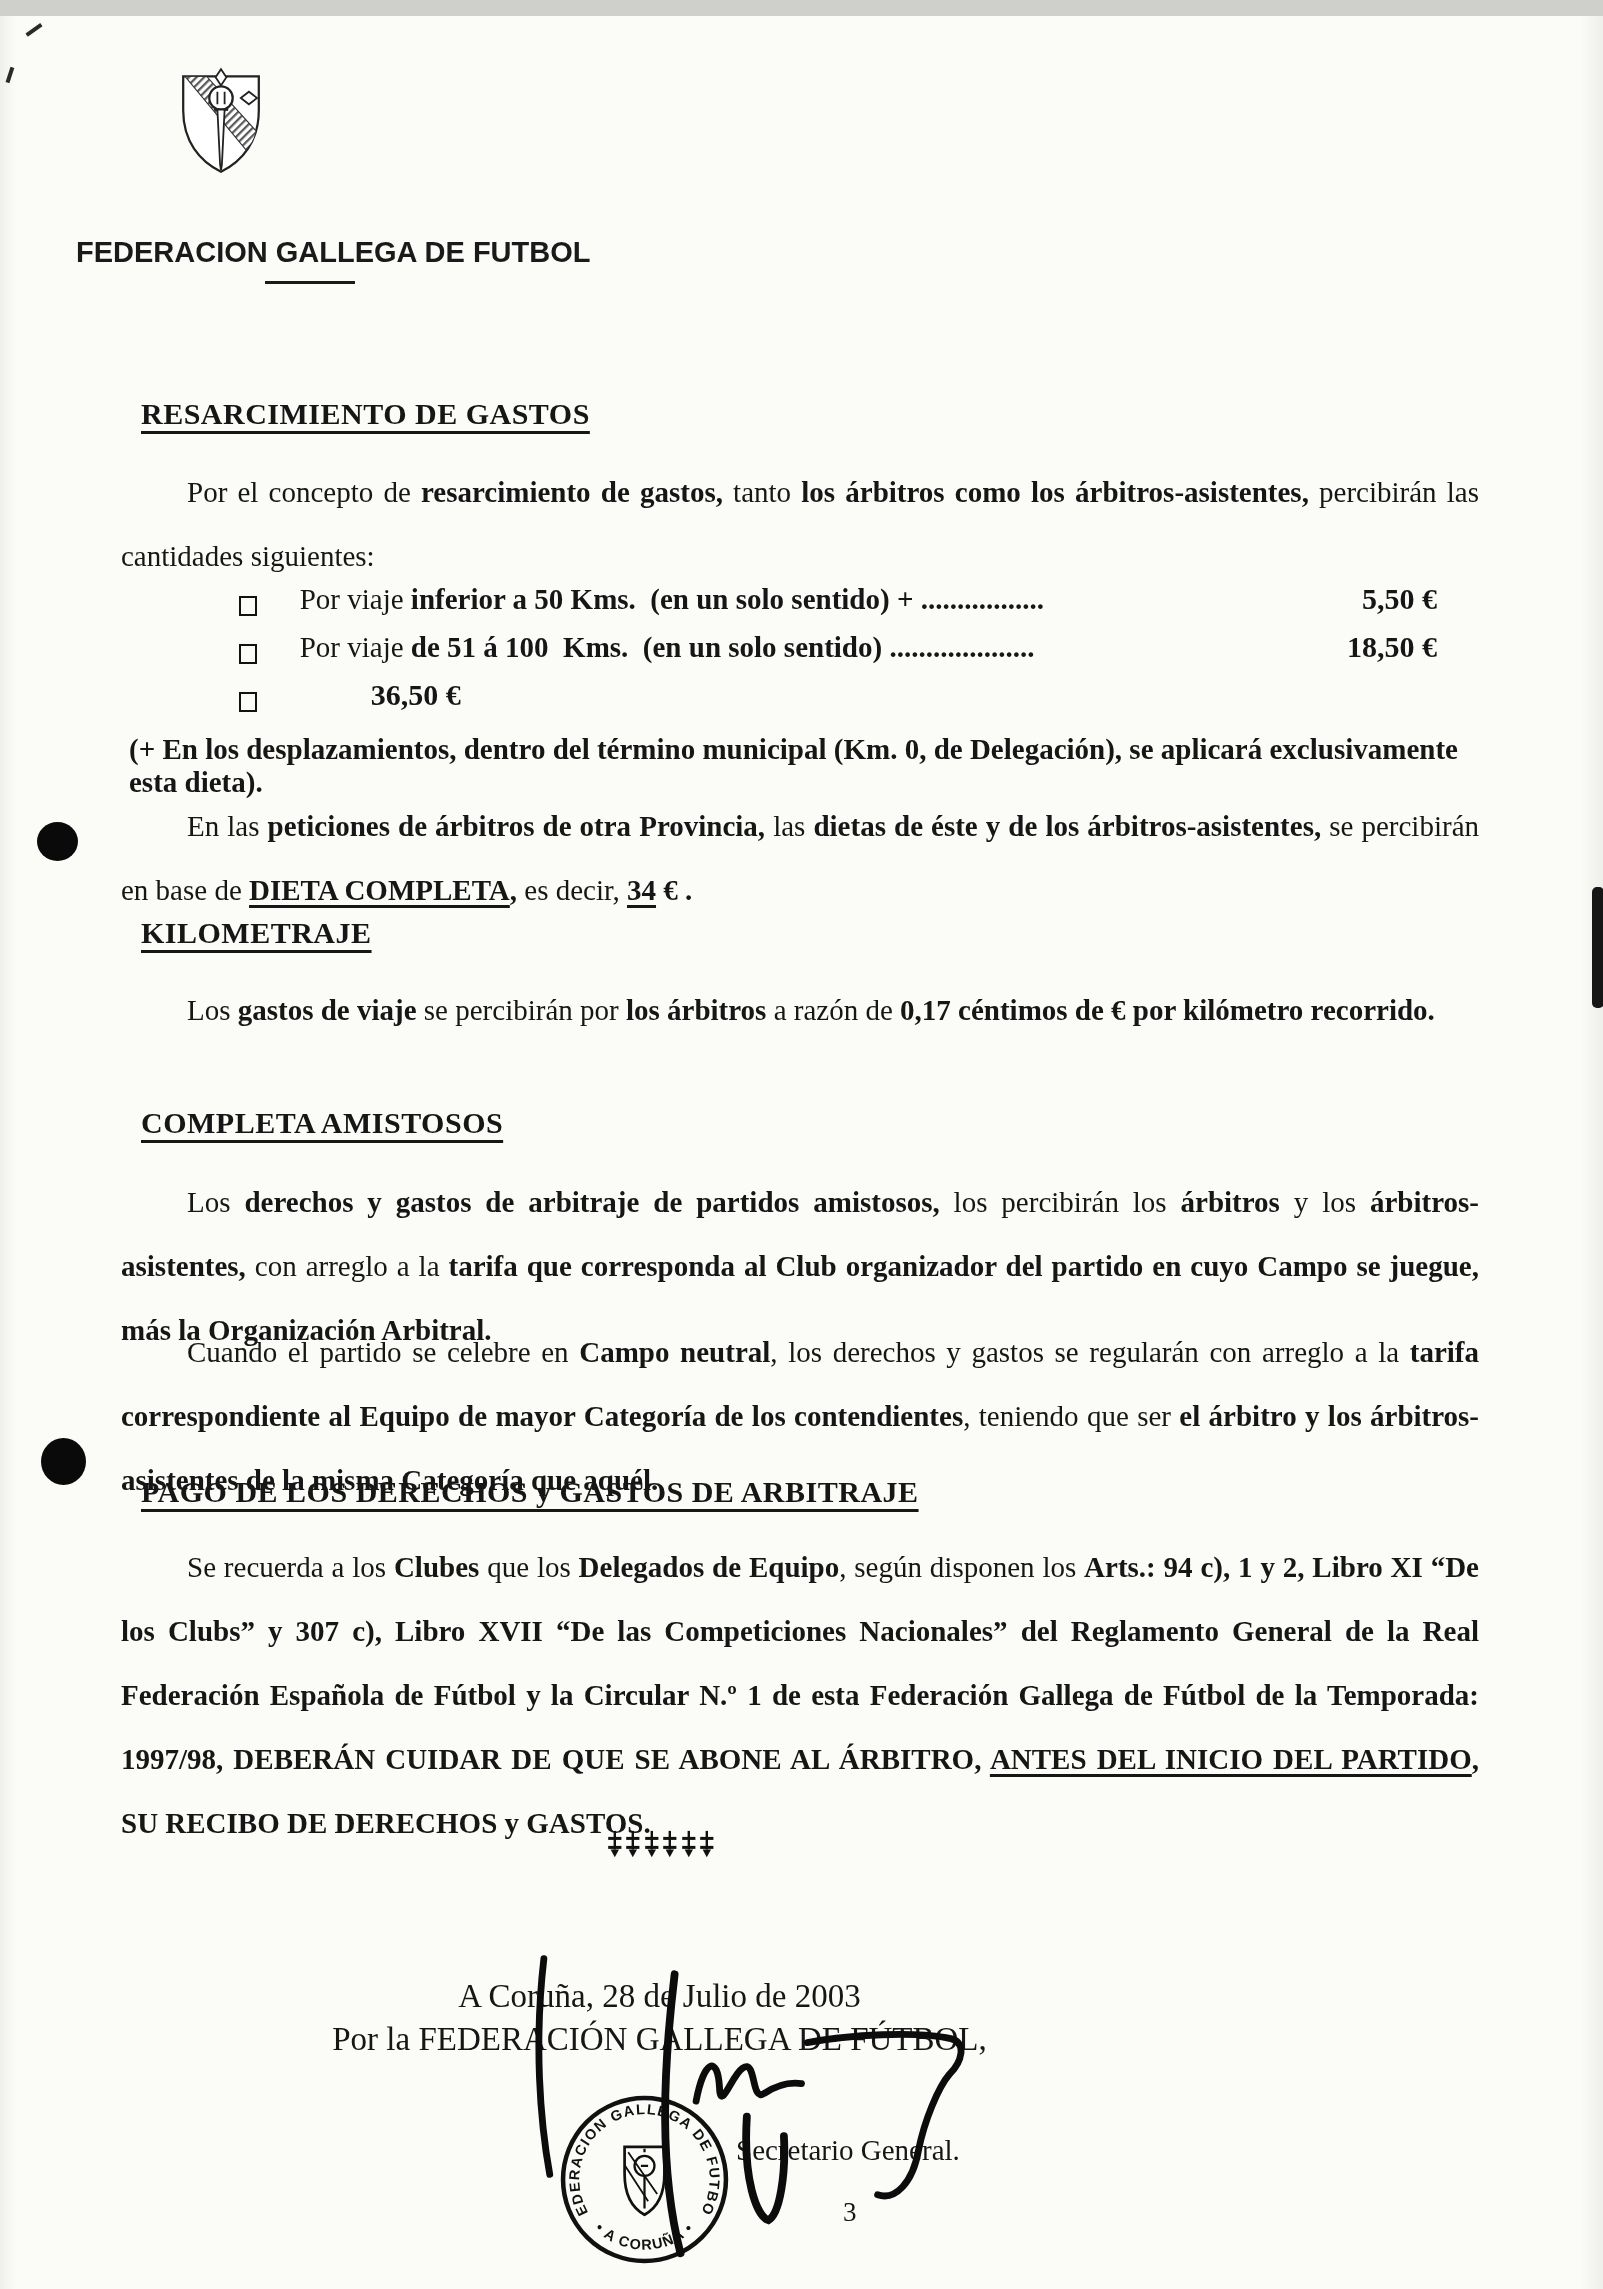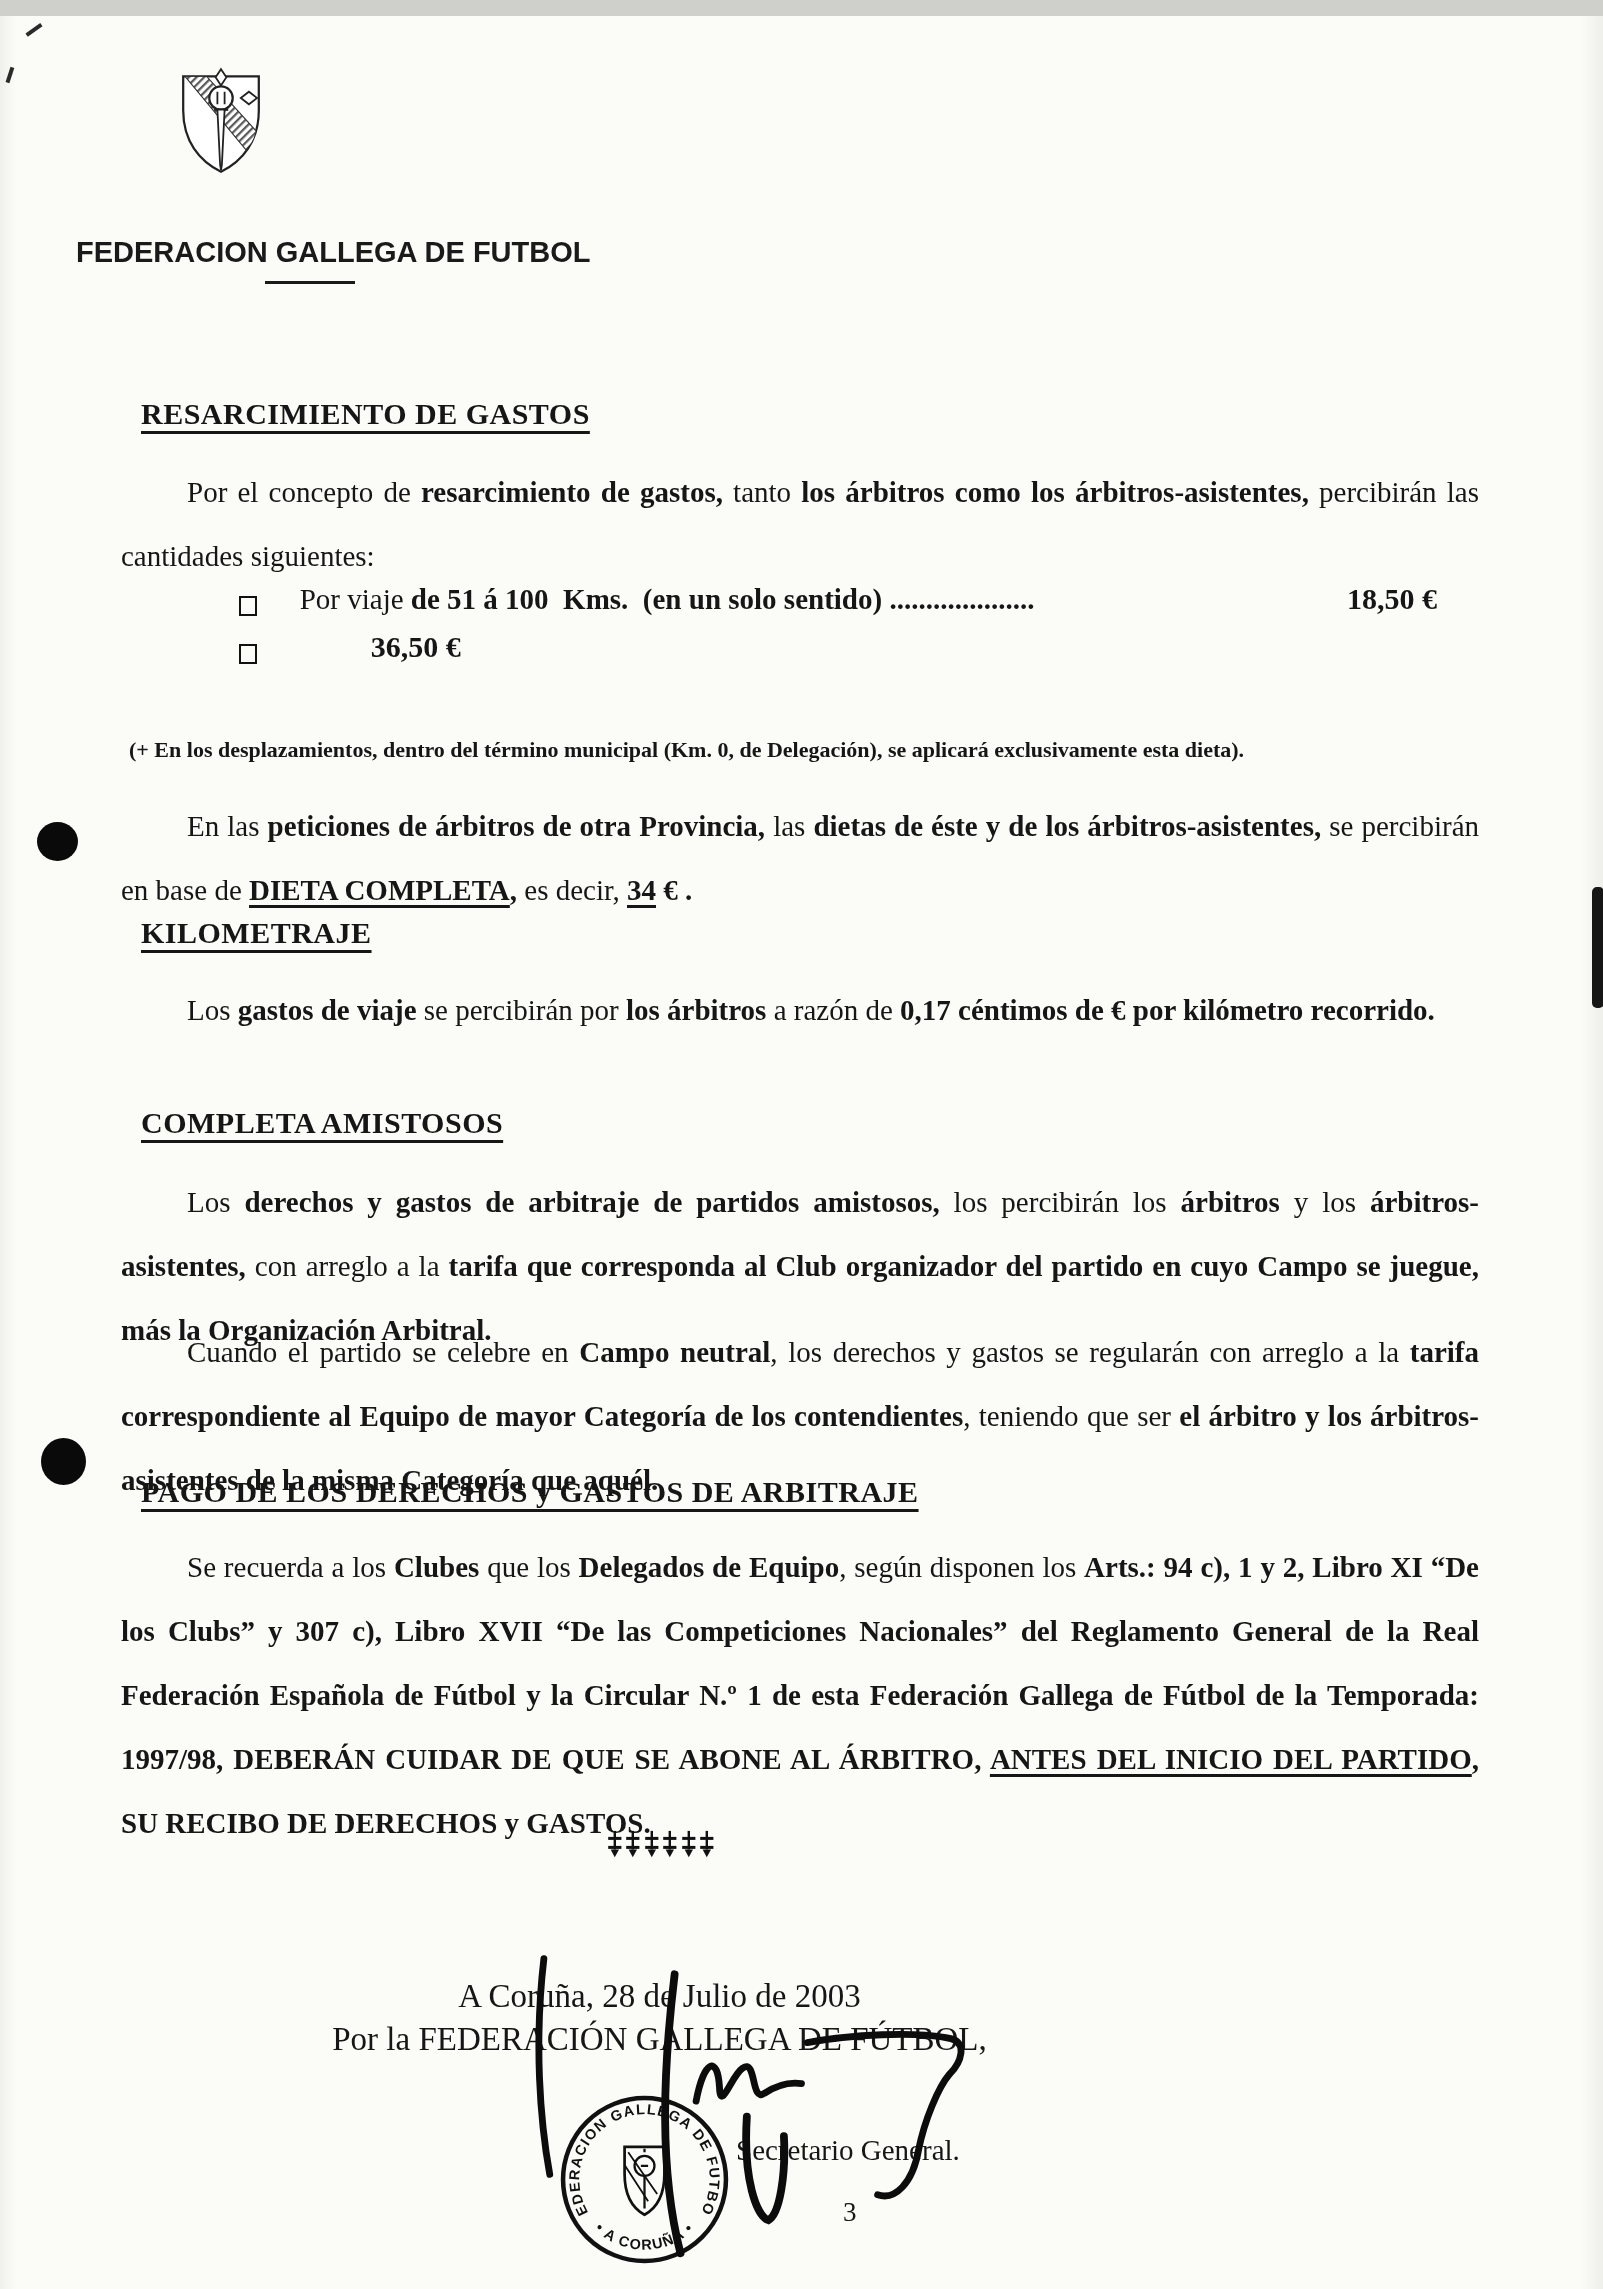--- a/index.html
+++ b/index.html
@@ -8,21 +8,21 @@
         background-image:linear-gradient(90deg,#efefeb 0px,#fbfbf8 15.6px,#fbfbf8 1580px,#eeeeea 1603px);}
   .letterhead-title{position:absolute;left:76px;top:220px;font-family:"Liberation Sans",sans-serif;
         font-weight:bold;font-size:29px;color:#1a1a1a;}
   .letterhead-rule{position:absolute;left:265px;top:265px;width:90px;height:2.9px;background:#1a1a1a;}
   .crest{position:absolute;left:176px;top:49px;}
   .sec{position:absolute;left:141px;margin:0;font-size:30px;font-weight:bold;letter-spacing:0.5px;
         text-decoration:underline;text-decoration-thickness:2.9px;text-underline-offset:6.8px;}
   .para{position:absolute;left:121px;width:1358px;margin:0;font-size:29px;line-height:64px;
         text-align:justify;text-indent:66px;}
   .noindent{text-indent:0;}
-  .note{position:absolute;left:129px;width:1370px;margin:0;font-size:22px;line-height:33px;font-weight:bold;}
+  .note{position:absolute;left:129px;width:1370px;margin:0;font-size:29px;line-height:33px;font-weight:bold;}
   .tariffs{position:absolute;left:239px;width:1198px;}
   .trow{display:flex;align-items:baseline;height:48px;font-size:29px;}
   .sq{width:13.7px;height:16.6px;border:2.9px solid #111;margin-right:43px;align-self:center;flex:none;}
   .lbl{flex:1;white-space:nowrap;overflow:hidden;}
   .amt{font-weight:bold;font-size:30px;width:161px;text-align:right;flex:none;}
   .b{font-weight:bold;}
   .u{text-decoration:underline;text-decoration-thickness:2.9px;text-underline-offset:4.9px;}
   .crosses{position:absolute;top:1806px;left:607px;display:flex;gap:2.9px;}
   .centerline{position:absolute;left:0;width:1319px;text-align:center;font-size:33px;}
   .signer{position:absolute;left:736px;top:2118px;font-size:29px;}
@@ -60,20 +60,25 @@
     <path d="M46,49 L54,49 L51,110 L50,116 L49,110 Z" fill="#ffffff" stroke="#222" stroke-width="2"></path>
   </svg>
 
   <div class="letterhead-title">FEDERACION GALLEGA DE FUTBOL</div>
   <div class="letterhead-rule"></div>
 
   <h2 class="sec" style="top:381px">RESARCIMIENTO DE GASTOS</h2>
   <p class="para" style="top:444px"><span>Por el concepto de </span><span class="b">resarcimiento de gastos,</span><span> tanto </span><span class="b">los árbitros como los árbitros-asistentes,</span><span> percibirán las cantidades siguientes:</span></p>
 
   <div class="tariffs" style="top:566px">
+    <div class="trow">
+      <span class="sq"></span>
+      <span class="lbl"><span>Por viaje </span><span class="b">inferior a 50 Kms.&nbsp; (en un solo sentido) + .................</span></span>
+      <span class="amt">5,50 €</span>
+    </div>
     <div class="trow">
       <span class="sq"></span>
       <span class="lbl"><span>Por viaje </span><span class="b">de 51 á 100&nbsp; Kms.&nbsp; (en un solo sentido) ....................</span></span>
       <span class="amt">18,50 €</span>
     </div>
     <div class="trow">
       <span class="sq"></span>
       <span class="amt">36,50 €</span>
     </div>
   </div>

